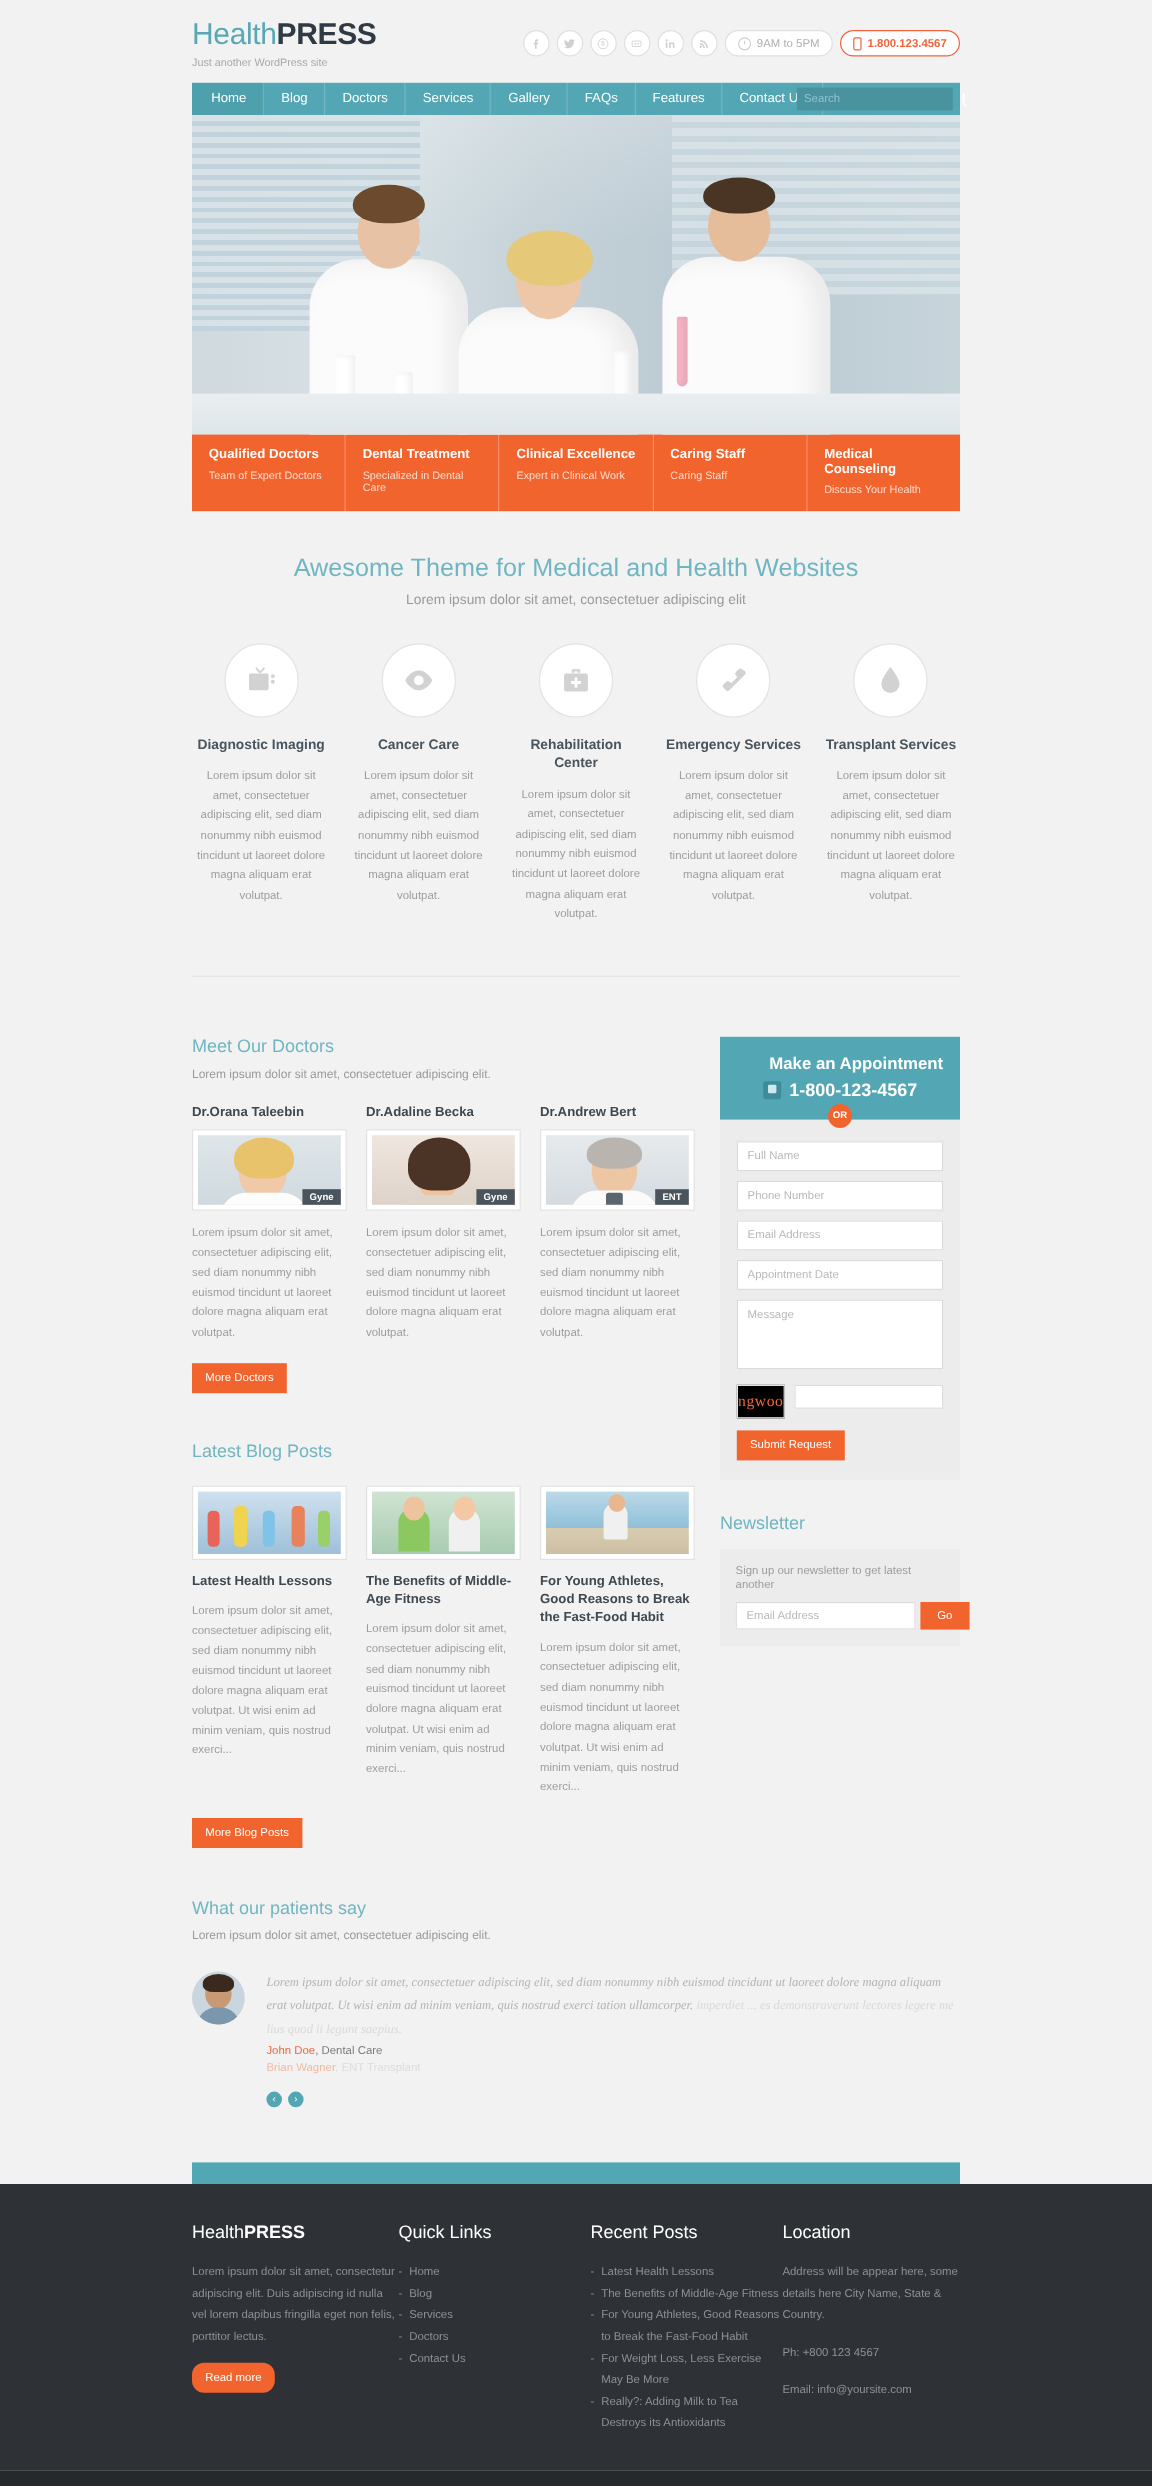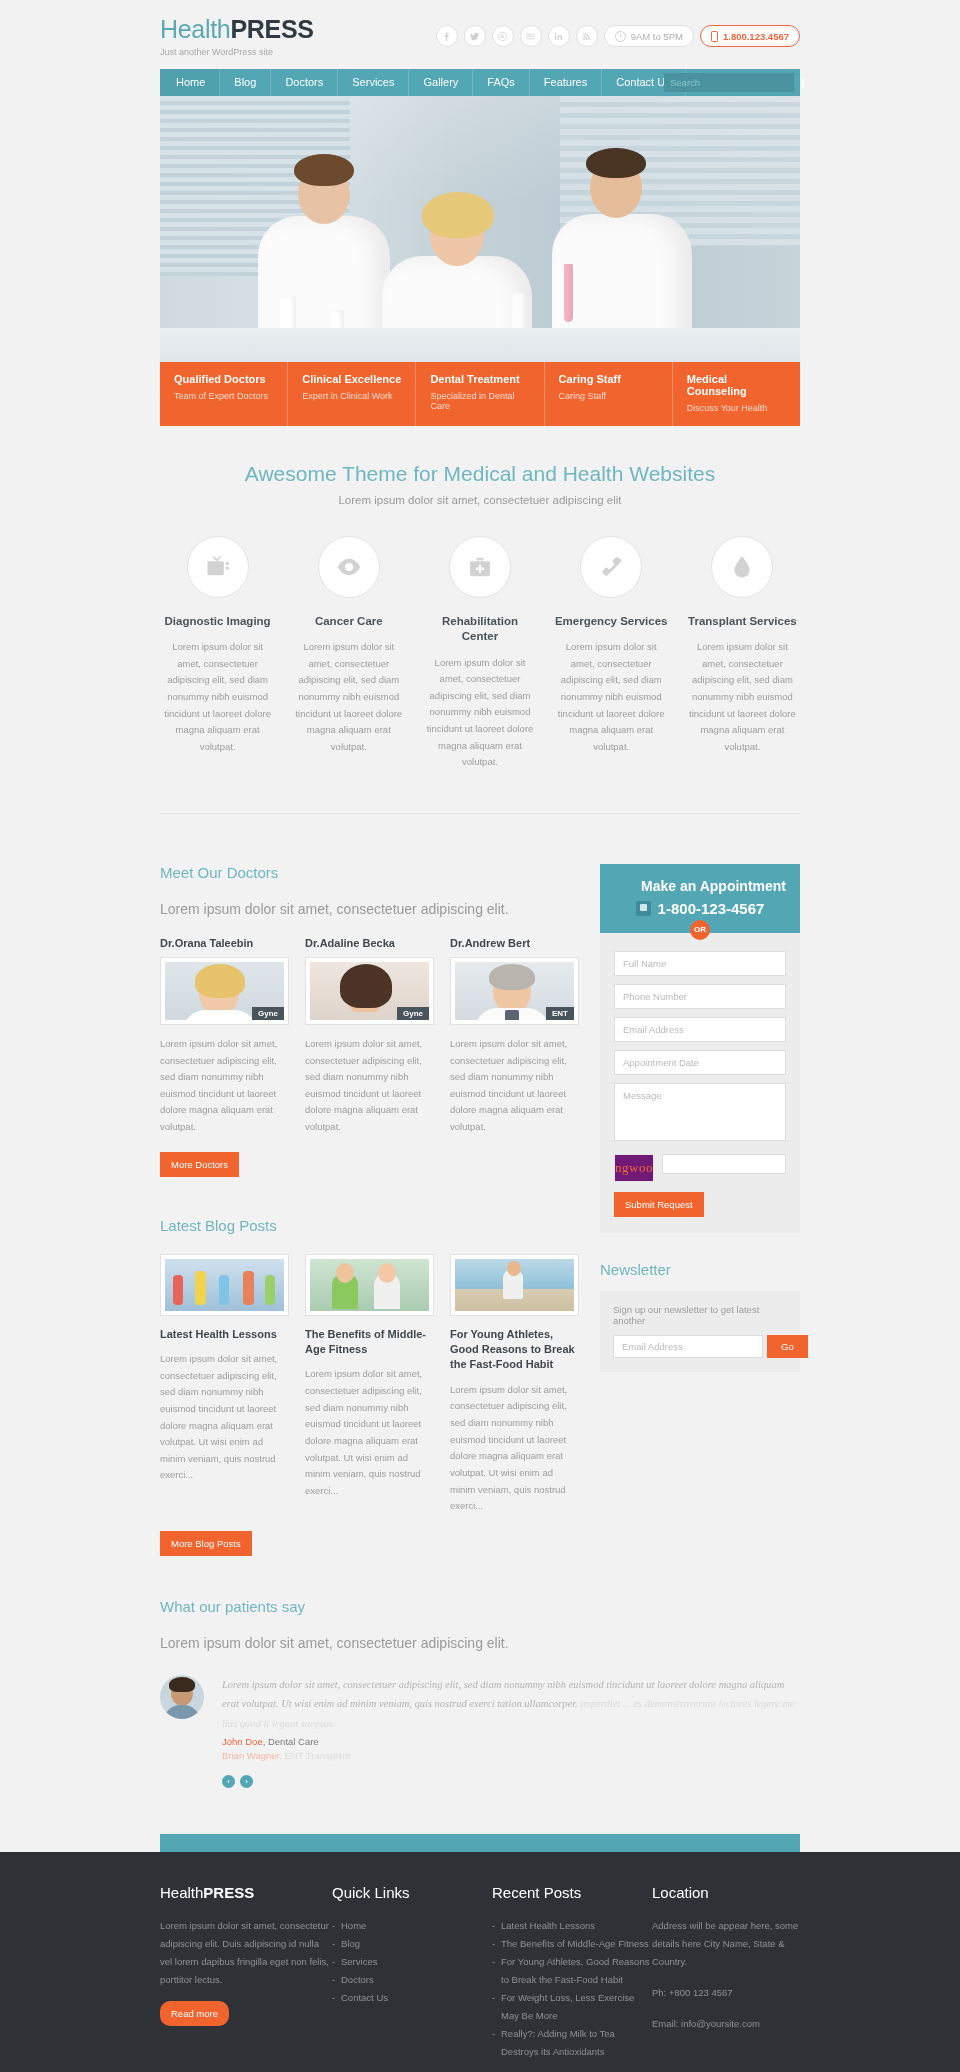--- a/index.html
+++ b/index.html
@@ -107,21 +107,21 @@
   .svc-circle svg { width: 28px; height: 28px; fill: #d2d2d2; }
   .svc h4 { font-size: 11.5px; color: #4a545c; font-weight: 700; line-height: 1.35; margin-bottom: 10px; }
   .svc p { font-size: 9.5px; color: #9d9d9d; line-height: 1.75; }
   .divider { border-top: 1px solid #e3e3e3; margin: 42px 0 0; }
 
   
   .two-col { display: flex; gap: 20px; padding-top: 32px; align-items: flex-start; }
   .col-main { width: 420px; }
   .col-side { width: 200px; }
   .h-sec { font-size: 15px; color: #6fb6c2; font-weight: 300; }
-  .h-sub { font-size: 14px; color: #9a9a9a; margin-top: 20px; }
+  .h-sub { font-size: 10px; color: #9a9a9a; margin-top: 9px; }
   .doc-row { display: flex; gap: 16px; margin-top: 20px; }
   .doc { width: 129px; }
   .doc h5 { font-size: 11px; color: #3f4850; font-weight: 700; margin-bottom: 8px; }
   .doc-photo {
     height: 68px; border: 1px solid #e2e2e2; background: #fff; padding: 4px;
     position: relative; overflow: hidden;
   }
   .doc-img { width: 100%; height: 100%; position: relative; overflow: hidden; }
   .badge {
     position: absolute; right: 4px; bottom: 4px; background: #4a545c; color: #fff;
@@ -148,21 +148,21 @@
   }
   .appt-body { padding: 18px 14px 16px; }
   .appt-body input, .appt-body textarea {
     width: 100%; border: 1px solid #dcdcdc; background: #fff; outline: none;
     font-family: inherit; font-size: 9.5px; color: #8d8d8d; padding: 6px 8px; margin-bottom: 8px;
   }
   .appt-body input::placeholder, .appt-body textarea::placeholder { color: #b9b9b9; }
   .appt-body textarea { height: 58px; resize: none; }
   .captcha-row { display: flex; gap: 8px; margin: 2px 0 10px; }
   .captcha-img {
-    width: 52px; background: #701a75; border: 1px solid #e4e4e4;
+    width: 52px; background: #000000; border: 1px solid #e4e4e4;
     font-family: "Liberation Serif", serif; color: #f1643c; font-size: 13px;
     display: flex; align-items: center; justify-content: center; letter-spacing: 0.5px;
   }
   .captcha-input { width: 40px; height: 20px; background: #fff; border: 1px solid #dcdcdc; }
 
   
   .news { margin-top: 28px; }
   .news-box { background: #ececec; padding: 13px 13px 14px; margin-top: 13px; }
   .news-box p { font-size: 9.5px; color: #9d9d9d; margin-bottom: 9px; }
   .news-form { display: flex; gap: 4px; }
@@ -313,26 +313,26 @@
         <div class="bench"></div>
       </div>
     </div>
 
     <div class="featbar">
       <div class="feat">
         <h4>Qualified Doctors</h4>
         <p>Team of Expert Doctors</p>
       </div>
       <div class="feat">
+        <h4>Dental Treatment</h4>
+        <p>Specialized in Dental Care</p>
+      </div>
+      <div class="feat">
         <h4>Clinical Excellence</h4>
         <p>Expert in Clinical Work</p>
-      </div>
-      <div class="feat">
-        <h4>Dental Treatment</h4>
-        <p>Specialized in Dental Care</p>
       </div>
       <div class="feat">
         <h4>Caring Staff</h4>
         <p>Caring Staff</p>
       </div>
       <div class="feat">
         <h4>Medical Counseling</h4>
         <p>Discuss Your Health</p>
       </div>
     </div>

